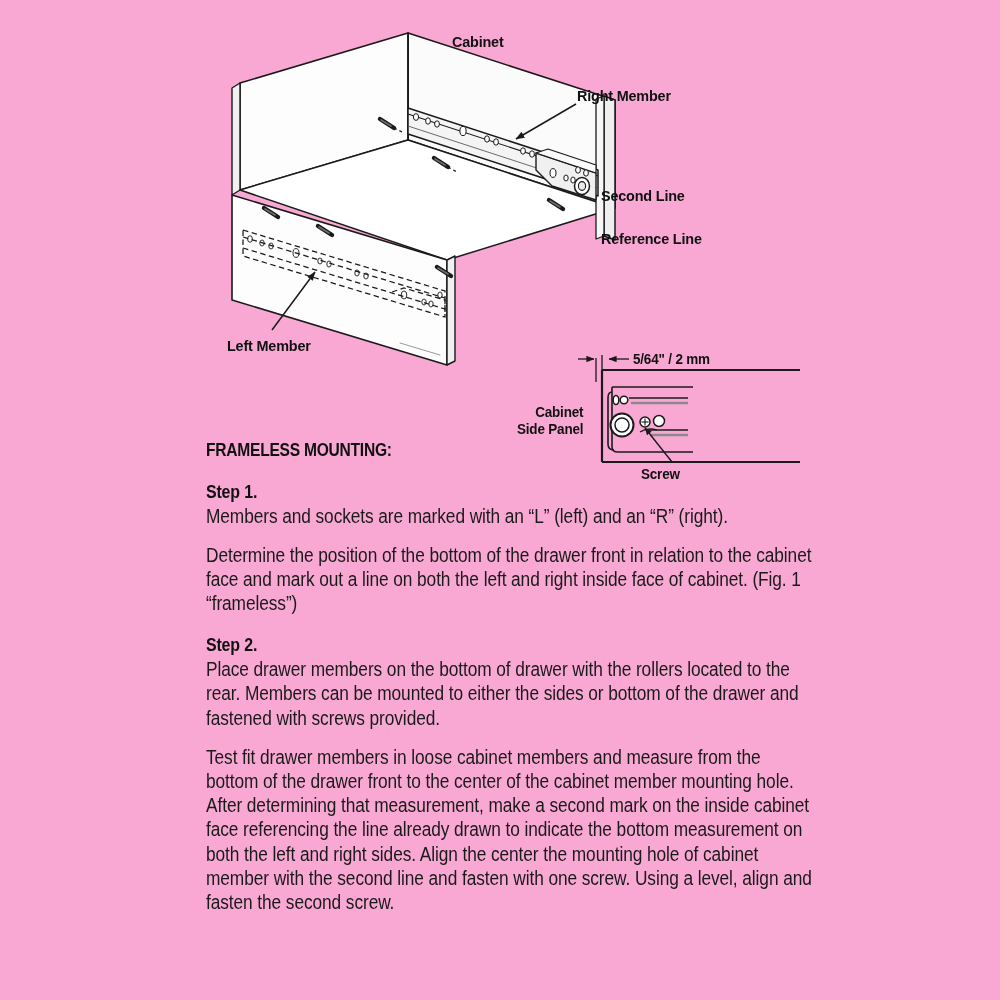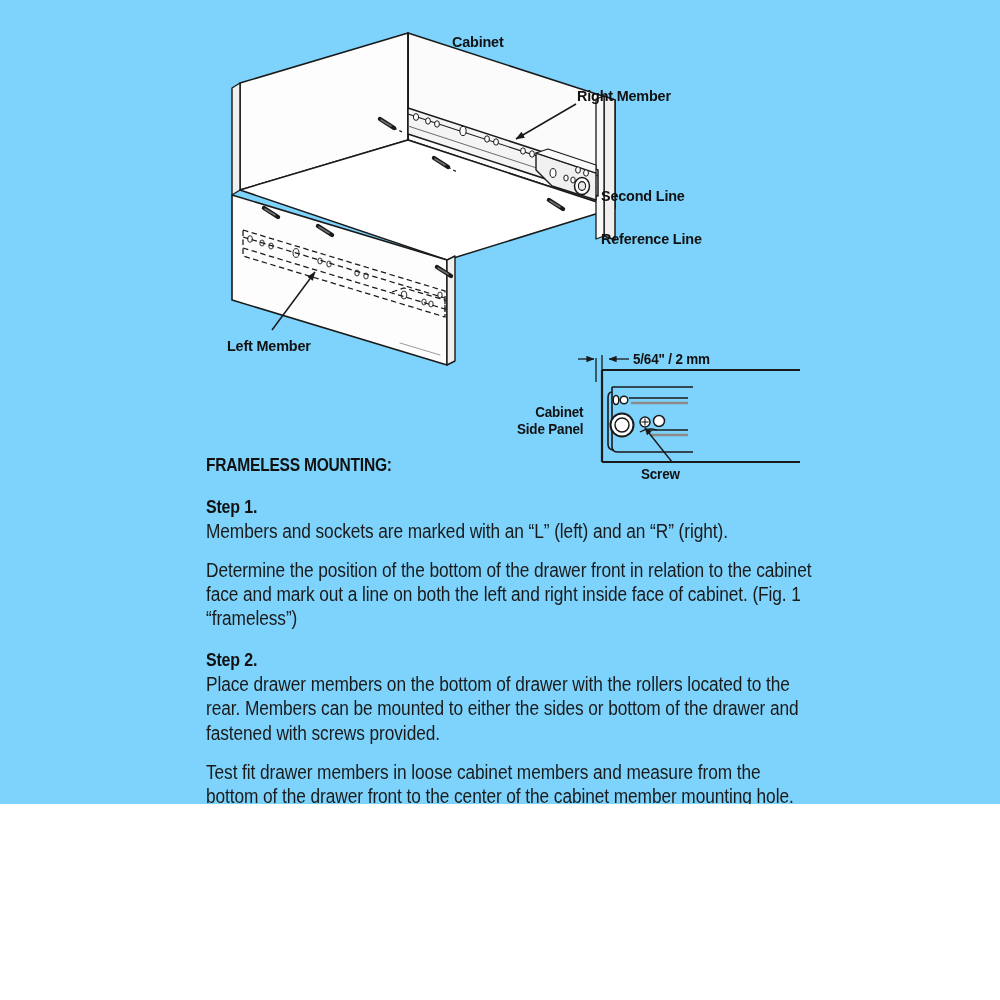--- a/index.html
+++ b/index.html
@@ -3,22 +3,22 @@
 <meta charset="utf-8">
 <style>
   html, body {
     margin: 0;
     padding: 0;
     background: #ffffff;
   }
   #page {
     position: relative;
     width: 1000px;
-    height: 804px;
-    background: #7dd3fc;
+    height: 1000px;
+    background: #f9a8d4;
     font-family: "Liberation Sans", sans-serif;
     color: #1a1a1a;
     overflow: hidden;
   }
 
   
   #figure-svg {
     position: absolute;
     left: 0;
     top: 0;
@@ -49,21 +49,21 @@
   #label-reference-line { left: 601px; top: 230px; }
   #label-left-member  { left: 227px; top: 337px; }
   #label-dimension    { left: 633px; top: 351px; }
   #label-cabinet-side-panel { left: 517px; top: 404px; text-align: right; }
   #label-screw        { left: 641px; top: 466px; }
 
   
   #text-block {
     position: absolute;
     left: 206px;
-    top: 455px;
+    top: 440px;
     width: 612px;
   }
   .heading-main {
     font-family: "Liberation Sans", sans-serif;
     font-weight: bold;
     font-size: 19px;
     letter-spacing: -0.3px;
     color: #111111;
     transform: scaleX(0.82);
     transform-origin: left center;

